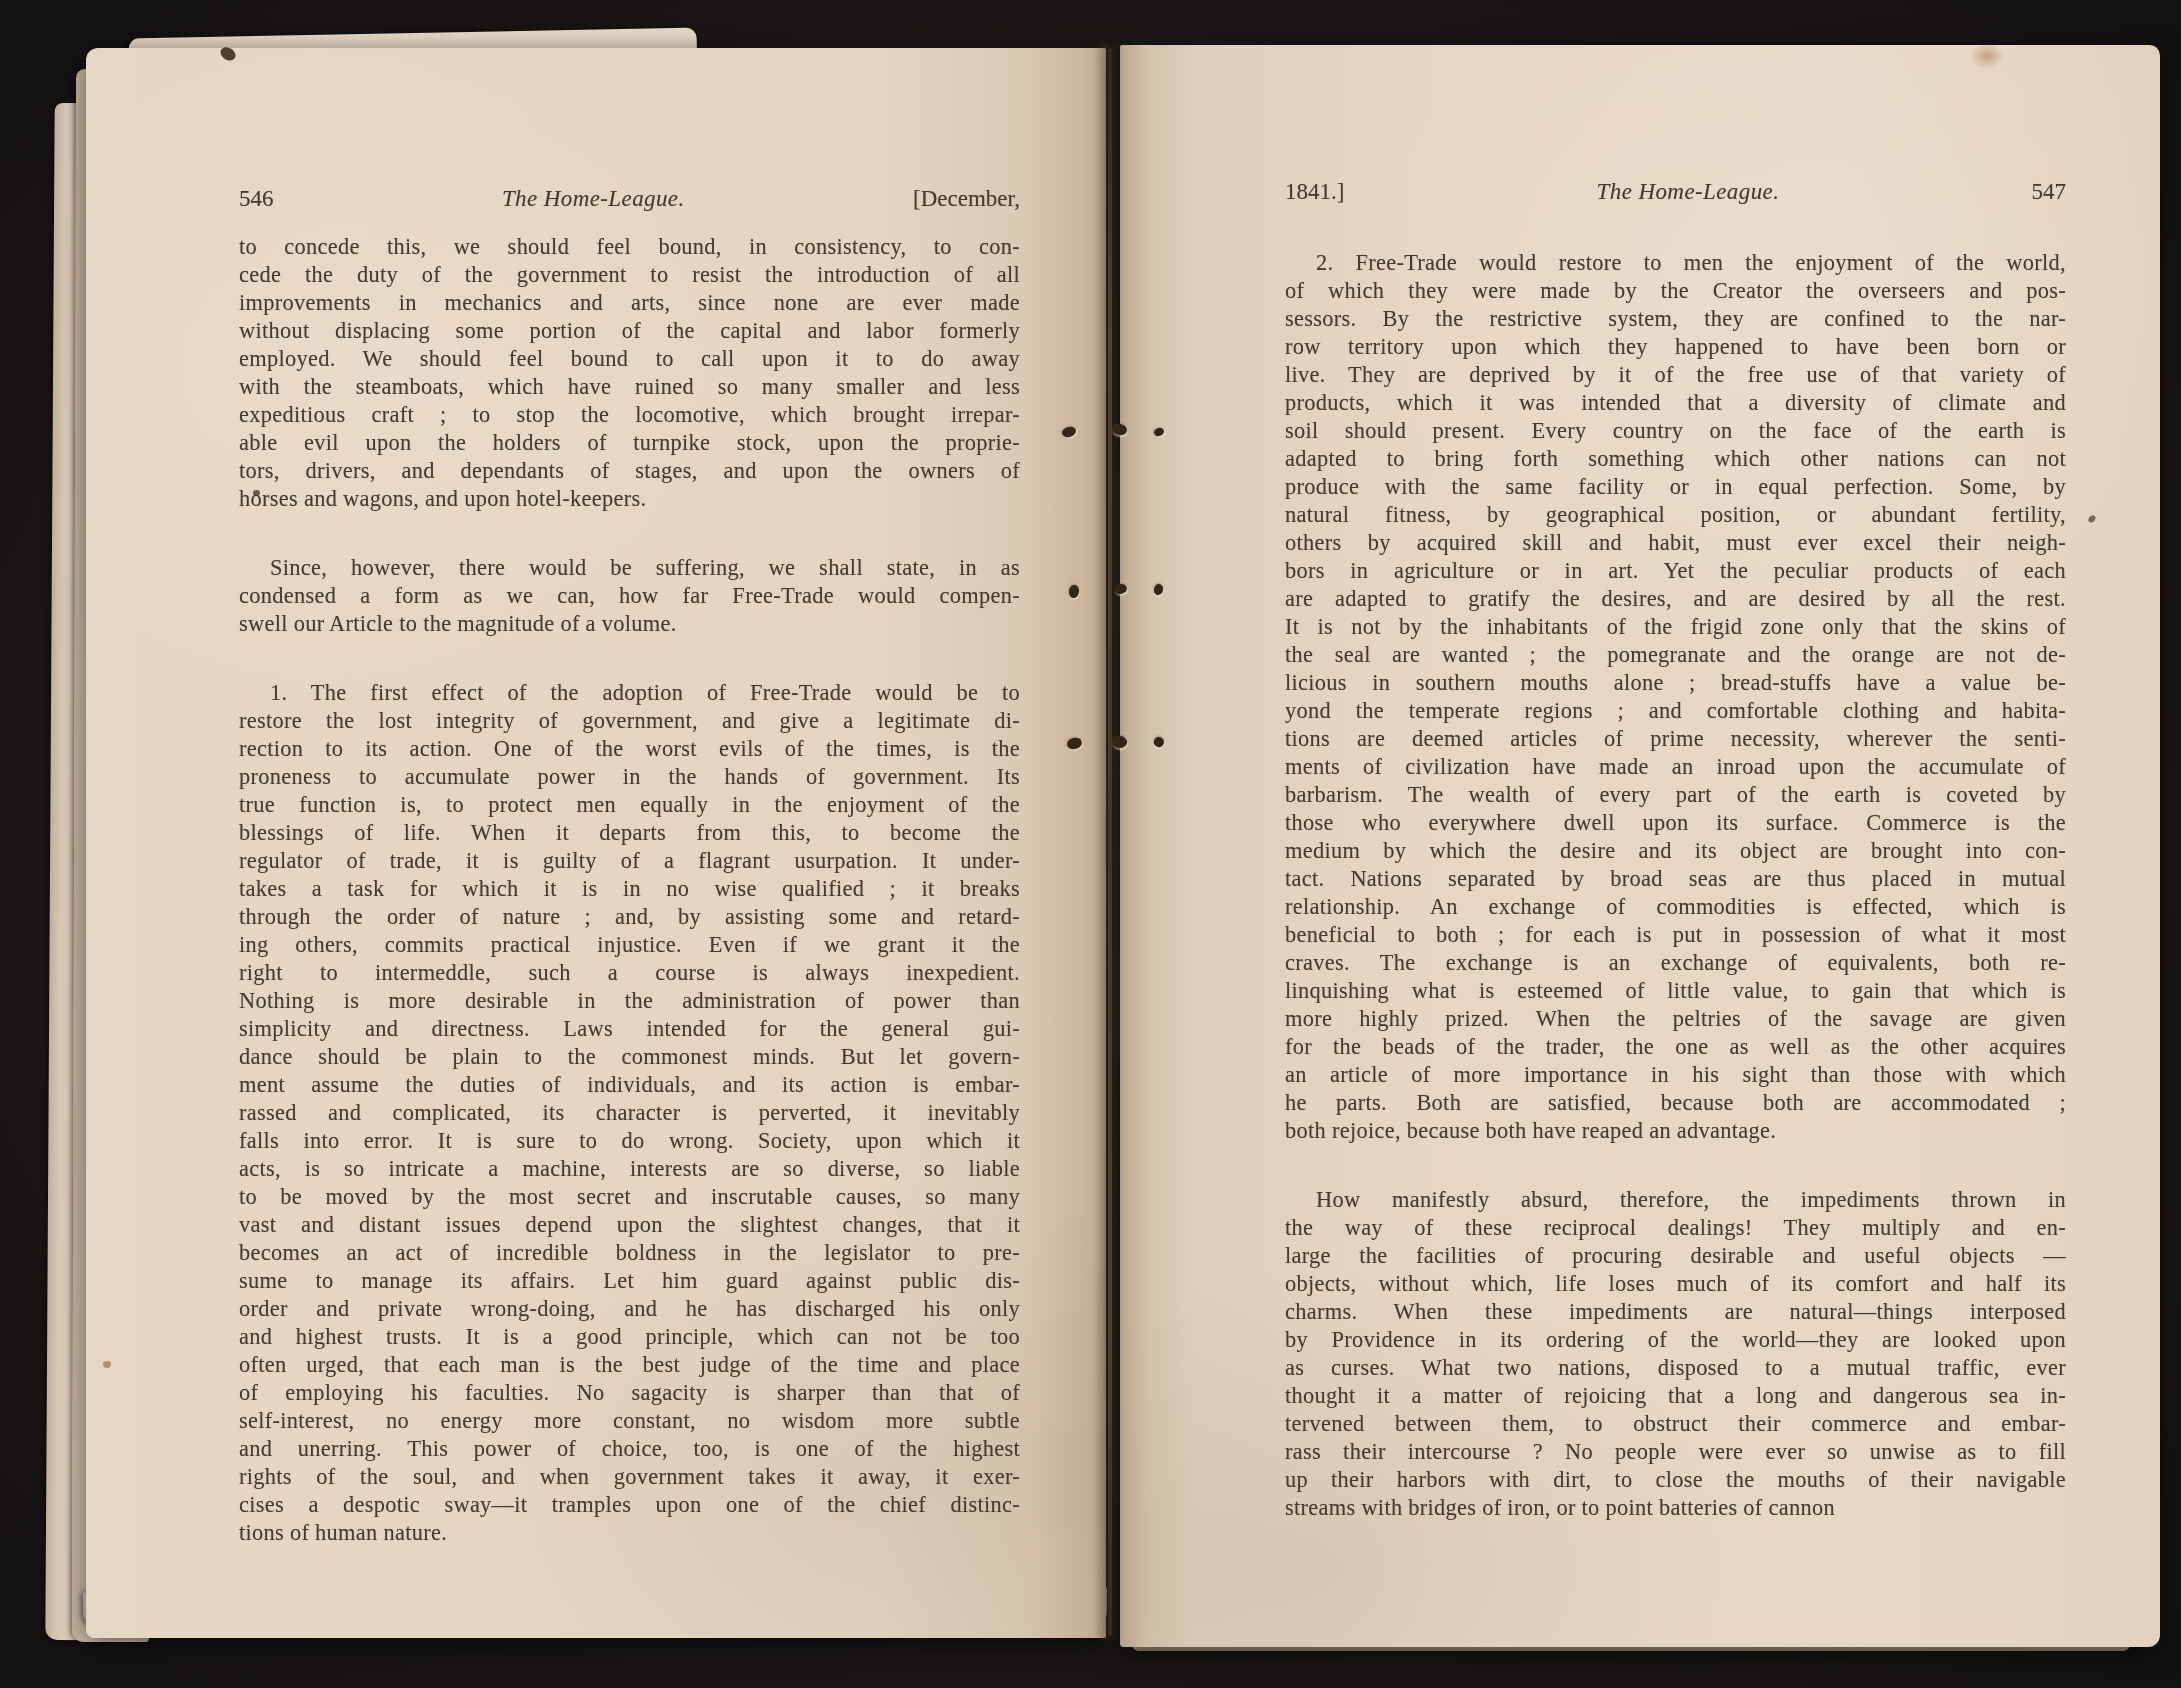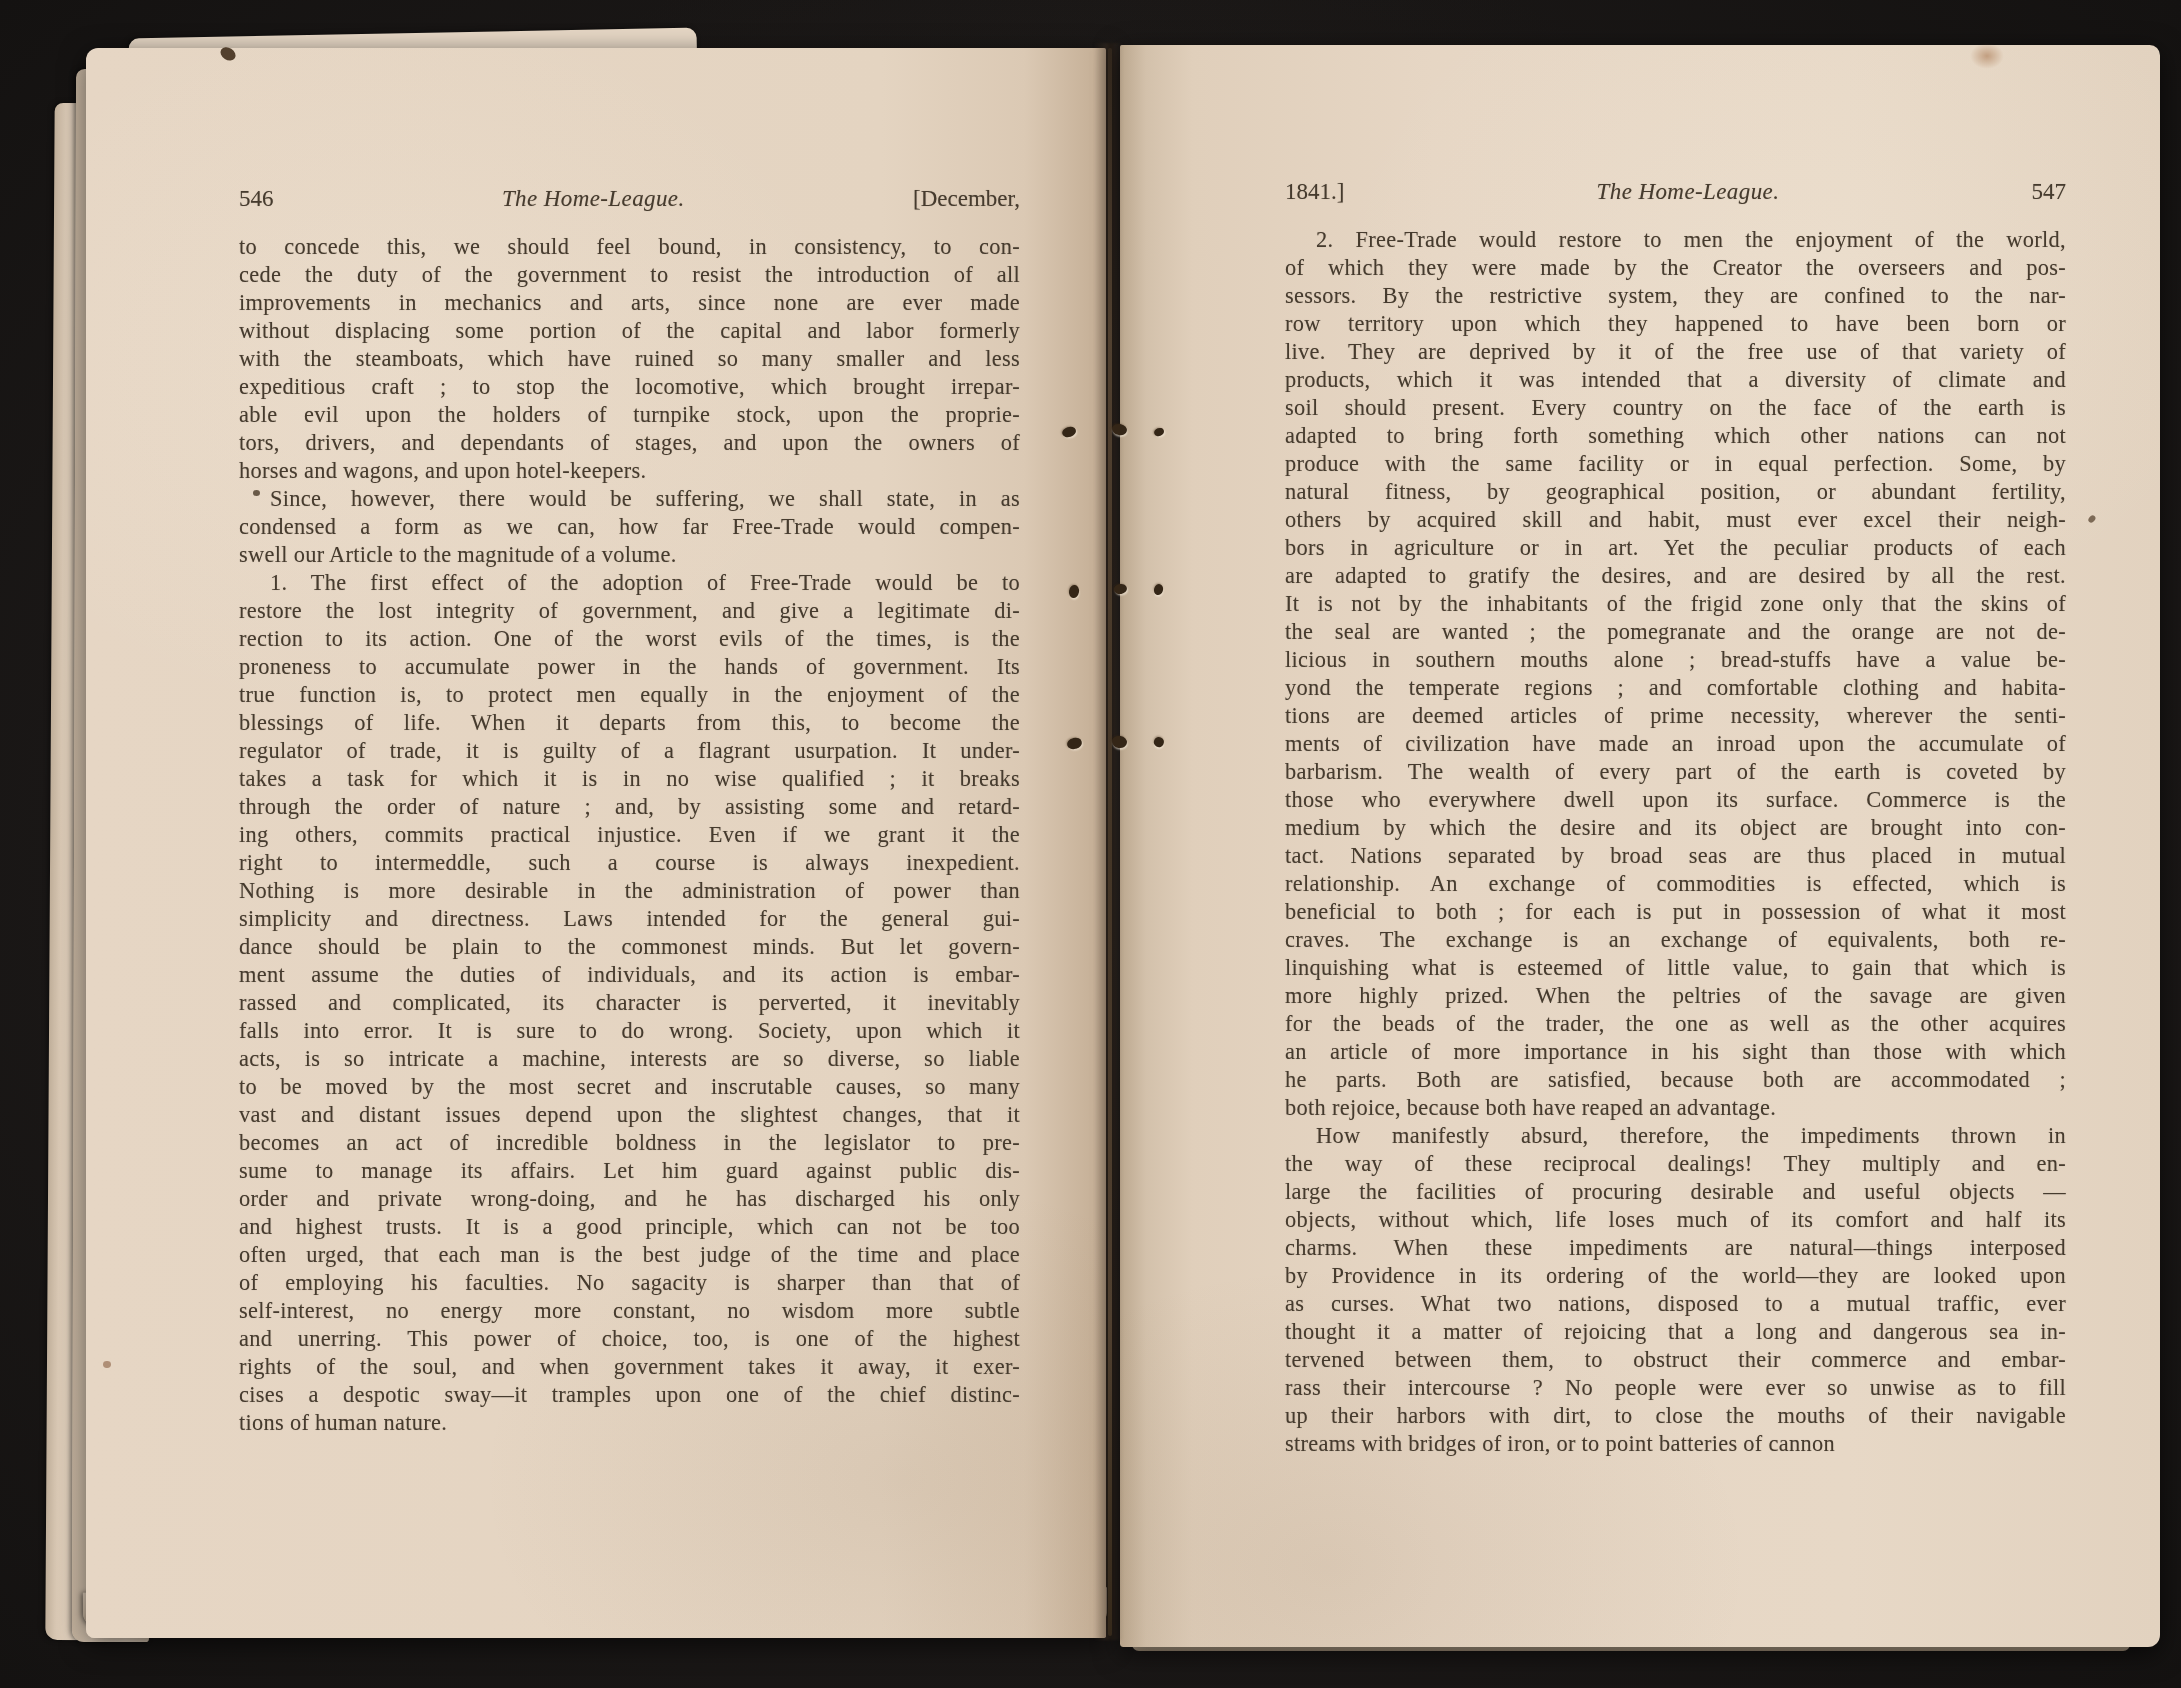--- a/index.html
+++ b/index.html
@@ -96,21 +96,21 @@
   }
   .running-head .title { font-style:italic; letter-spacing:0.4px; }
 
   .body-text { margin-top:18px; }
   .line {
     font-size:22.4px; line-height:28px; letter-spacing:0.3px;
     text-align:justify; text-justify:inter-word;
     text-shadow: 0 0 0.9px rgba(70,59,46,0.30);
   }
   .line.just { text-align-last: justify; }
-  .line.first { text-indent: 31px; }
+  .line.first { text-indent: 31px; margin-top: 41px; }
 </style>
 </head>
 <body>
 
 <div class="backdrop"></div>
 
 <div class="book">
 
   <div class="stack-edge e1"></div>
   <div class="stack-edge e2"></div>
@@ -124,20 +124,21 @@
         <span>546</span>
         <span class="title">The Home-League.</span>
         <span>[December,</span>
       </div>
       <div class="body-text" id="left-body">
           <div>
             <div class="line just">to concede this, we should feel bound, in consistency, to con-</div>
             <div class="line just">cede the duty of the government to resist the introduction of all</div>
             <div class="line just">improvements in mechanics and arts, since none are ever made</div>
             <div class="line just">without displacing some portion of the capital and labor formerly</div>
+            <div class="line just">employed.  We should feel bound to call upon it to do away</div>
             <div class="line just">with the steamboats, which have ruined so many smaller and less</div>
             <div class="line just">expeditious craft ; to stop the locomotive, which brought irrepar-</div>
             <div class="line just">able evil upon the holders of turnpike stock, upon the proprie-</div>
             <div class="line just">tors, drivers, and dependants of stages, and upon the owners of</div>
             <div class="line">horses and wagons, and upon hotel-keepers.</div>
           </div>
           <div>
             <div class="line just first">Since, however, there would be suffering, we shall state, in as</div>
             <div class="line just">condensed a form as we can, how far Free-Trade would compen-</div>
             <div class="line">swell our Article to the magnitude of a volume.</div>

